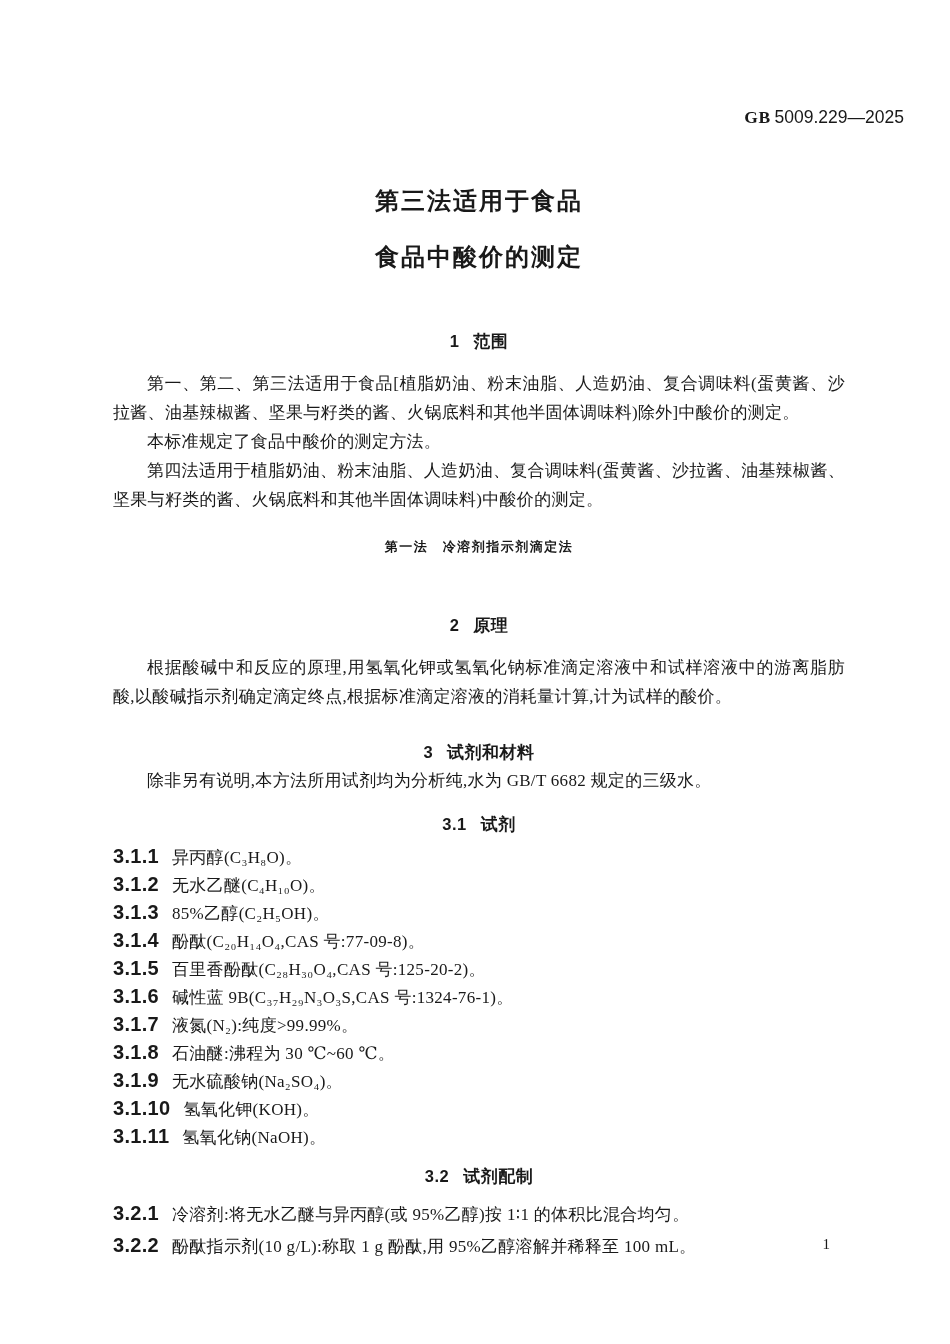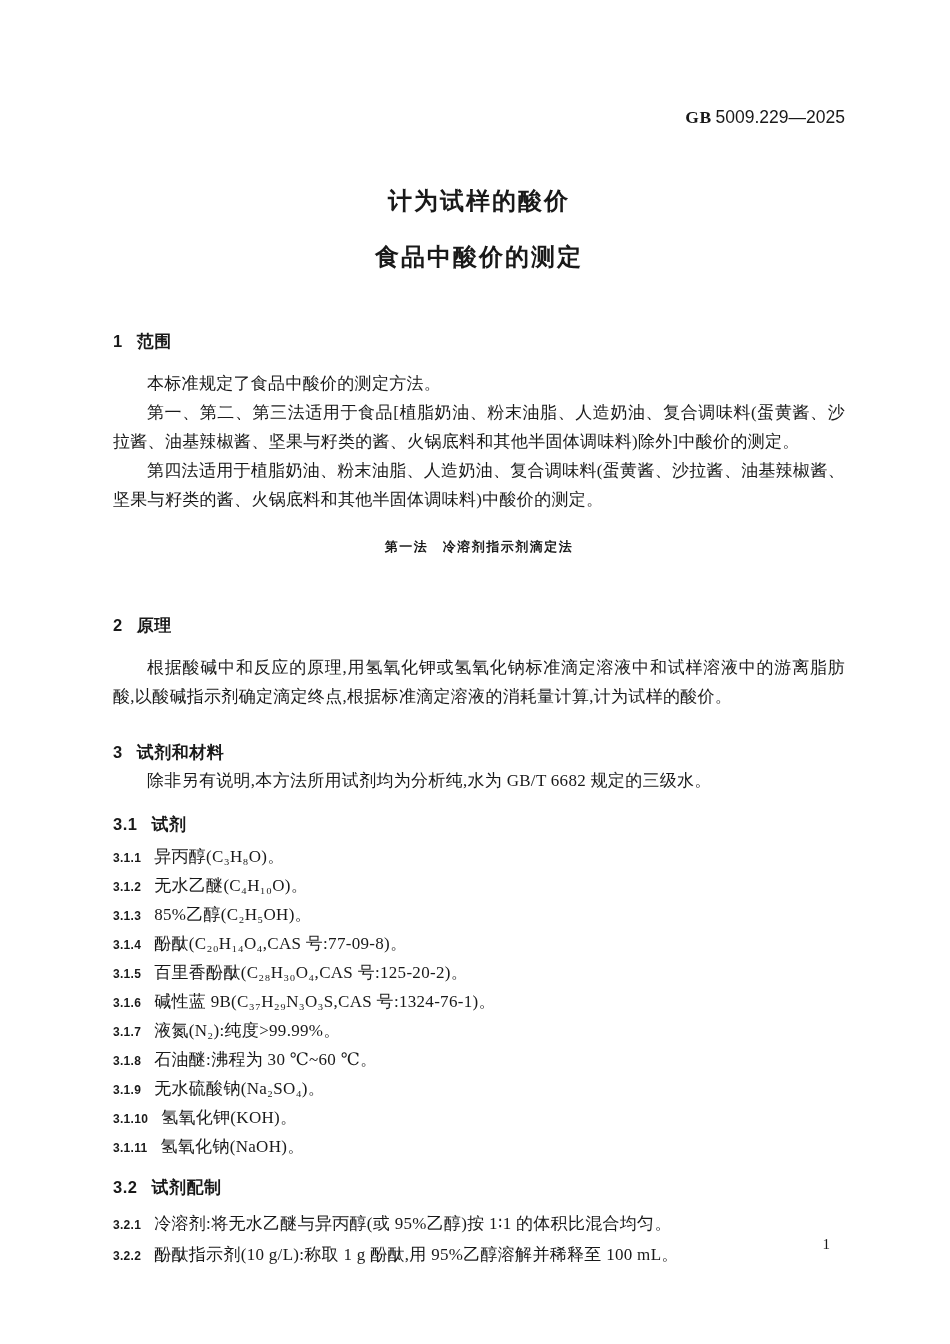--- a/index.html
+++ b/index.html
@@ -5,21 +5,21 @@
   html, body { margin:0; padding:0; background:#ffffff; }
   .page {
     position:relative;
     width:950px; height:1344px;
     background:#ffffff;
     color:#191919;
     font-family:"Liberation Serif","DejaVu Serif","DejaVu Sans",serif;
     overflow:hidden;
   }
   .doc-number {
-    padding-top:106px; padding-right:105px;
+    padding-top:106px; padding-right:46px;
     text-align:right;
     font-size:17.5px; line-height:22px;
     font-family:"Liberation Sans","DejaVu Sans",sans-serif;
   }
   .doc-number .gb {
     font-family:"Liberation Serif","DejaVu Serif",serif;
     font-weight:bold; letter-spacing:0.5px; margin-right:4px;
   }
   .content { margin-left:113px; margin-right:105px; }
   .doc-title {
@@ -28,21 +28,21 @@
     font-weight:bold;
     font-size:24px; line-height:30px; letter-spacing:2px;
     margin:0;
   }
   .title-1 { margin-top:58px; }
   .title-2 { margin-top:26px; }
   .sec-heading {
     margin:0;
     font-family:"Liberation Sans","DejaVu Sans",sans-serif;
     font-weight:bold;
-    font-size:17px; line-height:26px; letter-spacing:0.5px;
+    font-size:17px; line-height:26px; letter-spacing:0.5px;text-align:center;
   }
   .sec-heading .sec-num { margin-right:14px; font-size:16.5px; }
   .h-scope     { margin-top:56px; }
   .h-principle { margin-top:50px; }
   .h-reagents  { margin-top:28px; }
   .h-sub1      { margin-top:16px; }
   .h-sub2      { margin-top:12px; }
   .para {
     margin:0;
     font-size:17px; line-height:29px;
@@ -60,50 +60,50 @@
     font-weight:bold;
     font-size:13px; line-height:30px; letter-spacing:1.5px;
   }
   .items { margin-top:5px; }
   .items-sub2 { margin-top:8px; }
   .list-item { font-size:17px; line-height:27px; letter-spacing:0.3px; }
   .items-sub2 .list-item { line-height:30px; }
   .item-num {
     font-family:"Liberation Sans","DejaVu Sans",sans-serif;
     font-weight:bold;
-    font-size:12px;
+    font-size:20px;
     margin-right:13px;
   }
   .page-number {
     position:absolute;
     top:1234px; right:120px;
     font-size:15px; line-height:20px;
     font-family:"Liberation Serif","DejaVu Serif",serif;
   }
 </style>
 </head>
 <body>
 
 <div class="page">
 
   <div class="doc-number">
     <span class="gb">GB</span><span>5009.229—2025</span>
   </div>
 
   <div class="content">
 
-    <h1 class="doc-title title-1">计为试样的酸价</h1>
+    <h1 class="doc-title title-1">第三法适用于食品</h1>
     <h1 class="doc-title title-2">食品中酸价的测定</h1>
 
     <h2 class="sec-heading h-scope">
       <span class="sec-num">1</span><span>范围</span>
     </h2>
     <div class="scope-paras">
+      <p class="para">第一、第二、第三法适用于食品[植脂奶油、粉末油脂、人造奶油、复合调味料(蛋黄酱、沙拉酱、油基辣椒酱、坚果与籽类的酱、火锅底料和其他半固体调味料)除外]中酸价的测定。</p>
       <p class="para">本标准规定了食品中酸价的测定方法。</p>
-      <p class="para">第一、第二、第三法适用于食品[植脂奶油、粉末油脂、人造奶油、复合调味料(蛋黄酱、沙拉酱、油基辣椒酱、坚果与籽类的酱、火锅底料和其他半固体调味料)除外]中酸价的测定。</p>
       <p class="para">第四法适用于植脂奶油、粉末油脂、人造奶油、复合调味料(蛋黄酱、沙拉酱、油基辣椒酱、坚果与籽类的酱、火锅底料和其他半固体调味料)中酸价的测定。</p>
     </div>
 
     <h2 class="method-heading">第一法　冷溶剂指示剂滴定法</h2>
 
     <h2 class="sec-heading h-principle">
       <span class="sec-num">2</span><span>原理</span>
     </h2>
     <p class="para principle-para">根据酸碱中和反应的原理,用氢氧化钾或氢氧化钠标准滴定溶液中和试样溶液中的游离脂肪酸,以酸碱指示剂确定滴定终点,根据标准滴定溶液的消耗量计算,计为试样的酸价。</p>
 

